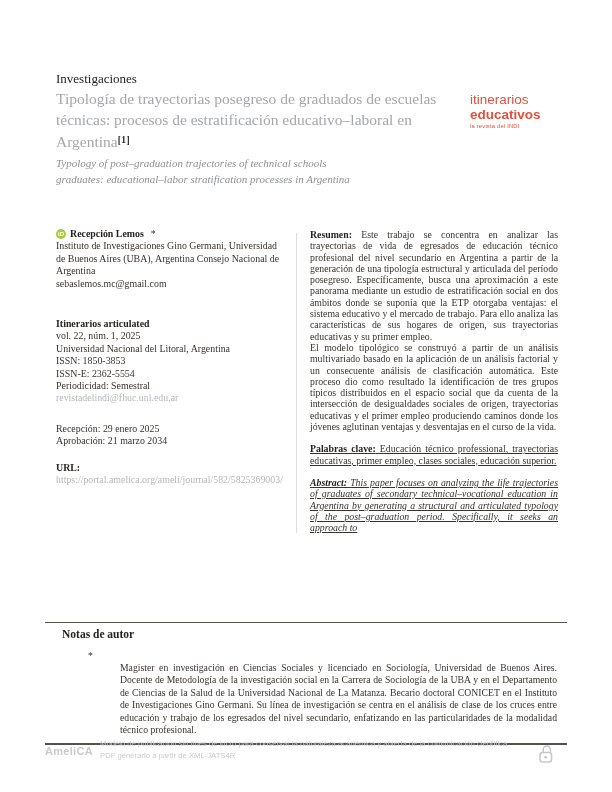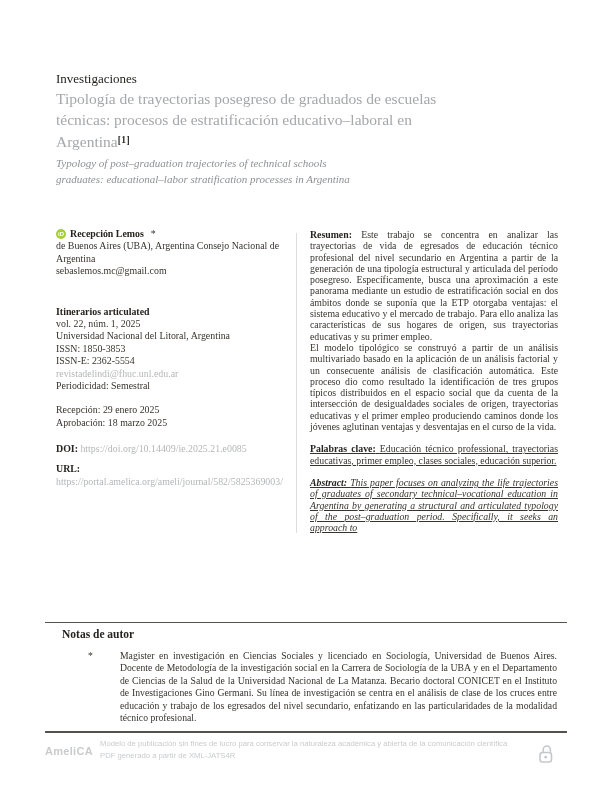--- a/index.html
+++ b/index.html
@@ -23,96 +23,98 @@
   .author-row { display:flex; align-items:center; gap:4px; }
   .orcid { width:10px; height:10px; border-radius:50%; background:#a6ce39; color:#fff;
            font-family:"Liberation Sans",sans-serif; font-size:6px; font-weight:bold;
            display:inline-flex; align-items:center; justify-content:center; flex:0 0 auto; }
   .author-name { font-weight:bold; color:#262320; }
   .note-star { margin-left:3px; }
   .email { color:#37332e; text-decoration:none; }
   .journal-block { margin-top:28px; }
   .journal-name { font-weight:bold; color:#262320; }
   .link-gray { color:#b4b6b8; text-decoration:none; }
-  .dates-block { margin-top:12px; }
+  .dates-block { margin-top:18px; }
   .ids-block { margin-top:14px; }
   .ids-block .id-row { margin-bottom:7.5px; }
   .id-label { font-weight:bold; color:#262320; }
   .divider { position:absolute; left:296px; top:233px; width:1px; height:300px; background:#dcdddf; }
   .right-col { position:absolute; left:310px; top:229px; width:248px; font-size:9.8px; line-height:11.3px; color:#37332e; text-align:justify; }
   .right-col p { margin:0; }
   .right-col p.gap { margin-top:11px;text-decoration:underline; }
   .right-col b { color:#262320; }
   .abstract-en { font-style:italic; }
   
   .notes { position:absolute; left:45px; top:622px; width:522px; }
   .rule-thin { height:1px; background:#55524d; }
   .rule-thick { height:2px; background:#55524d; margin-top:7px; }
   .notes-heading { font-size:11.5px; font-weight:bold; color:#262320; margin:5px 0 0 17px; }
   .footnote { display:flex; margin-top:10px; }
   .fn-marker { width:32px; margin-left:43px; flex:0 0 auto; font-size:9.7px; color:#37332e; }
-  .fn-text { width:437px; font-size:9.7px; line-height:12.4px; text-align:justify; color:#37332e; }
+  .fn-text { width:437px; font-size:9.7px; line-height:12.4px; text-align:justify; color:#37332e;margin-top:12px; }
   
   .footer-brand { position:absolute; left:45px; top:745px; font-family:"Liberation Sans",sans-serif;
                   font-size:11px; font-weight:bold; color:#c9cbcd; letter-spacing:0.3px; }
   .footer-center { position:absolute; left:100px; top:738px; width:432px; text-align:left;
                    font-family:"Liberation Sans",sans-serif; font-size:7.7px; line-height:11.5px; color:#c9cbcd; }
   .footer-lock { position:absolute; left:538px; top:744px; }
 </style>
 </head>
 <body>
 
 <div class="page">
 
   <div class="section-label">Investigaciones</div>
 
   <div class="title-es">
     <div>Tipología de trayectorias posegreso de graduados de escuelas</div>
     <div>técnicas: procesos de estratificación educativo–laboral en</div>
     <div><span>Argentina</span><sup>[1]</sup></div>
   </div>
 
+  <div class="logo">
+    <div class="w1">itinerarios</div>
+    <div class="w2">educativos</div>
+    <div class="tag">la revista del INDI</div>
+  </div>
 
   <div class="title-en">
     <div>Typology of post–graduation trajectories of technical schools</div>
     <div>graduates: educational–labor stratification processes in Argentina</div>
   </div>
 
   <div class="left-col">
     <div class="author-row">
       <span class="orcid">iD</span>
       <span class="author-name">Recepción Lemos</span>
       <span class="note-star">*</span>
     </div>
     <div>
+      <div>Instituto de Investigaciones Gino Germani, Universidad</div>
       <div>de Buenos Aires (UBA), Argentina Consejo Nacional de</div>
       <div>Argentina</div>
     </div>
     <div><a class="email" href="#">sebaslemos.mc@gmail.com</a></div>
 
     <div class="journal-block">
       <div class="journal-name">Itinerarios articulated</div>
       <div>vol. 22, núm. 1, 2025</div>
       <div>Universidad Nacional del Litoral, Argentina</div>
       <div>ISSN: 1850-3853</div>
       <div>ISSN-E: 2362-5554</div>
+      <div>Periodicidad: Semestral</div>
       <div><a class="link-gray" href="#">revistadelindi@fhuc.unl.edu.ar</a></div>
-      <div>Periodicidad: Semestral</div>
     </div>
 
     <div class="dates-block">
       <div>Recepción: 29 enero 2025</div>
-      <div>Aprobación: 18 marzo 2025</div>
+      <div>Aprobación: 21 marzo 2034</div>
     </div>
 
     <div class="ids-block">
-      <div class="id-row">
-        <span class="id-label">DOI:</span>
-        <a class="link-gray" href="#">https://doi.org/10.14409/ie.2025.21.e0085</a>
-      </div>
       <div class="id-row">
         <span class="id-label">URL:</span>
         <a class="link-gray" href="#">https://portal.amelica.org/ameli/journal/582/5825369003/</a>
       </div>
     </div>
   </div>
 
   <div class="divider"></div>
 
   <div class="right-col">

